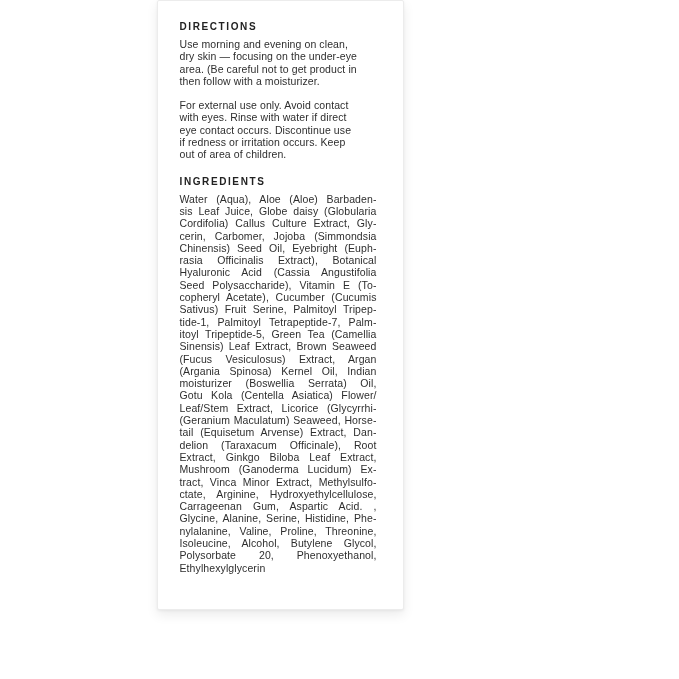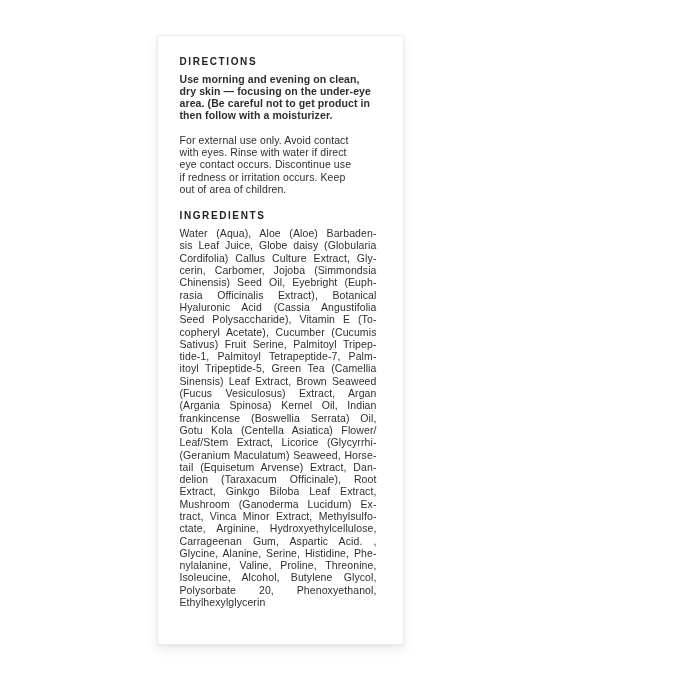--- a/index.html
+++ b/index.html
@@ -14,21 +14,20 @@
     width: 679px;
     height: 679px;
     background: var(--page-bg);
     font-family: "Liberation Sans", sans-serif;
     overflow: hidden;
   }
   .stage {
     width: 560px;
     height: 679px;
     display: flex;
-    align-items: center;
     justify-content: center;
   }
   .package {
     width: 247px;
     height: 610px;
     background: var(--panel-bg);
     border: 1px solid var(--panel-border);
     border-radius: 2px;
     box-shadow: 0 5px 12px rgba(0,0,0,0.08), 0 1px 3px rgba(0,0,0,0.05);
     padding: 20px 26px 0 22px;
@@ -48,21 +47,21 @@
   }
   .para .line { white-space: pre; }
   .para.justified .line {
     white-space: normal;
     text-align: justify;
     text-align-last: justify;
   }
   .para.justified .line.last {
     text-align-last: left;
   }
-  .mb-gap   { margin-bottom: 12px; font-weight: bold; }
+  .mb-gap   { margin-bottom: 12px; }
   .mb-sect  { margin-bottom: 15px; }
 </style>
 </head>
 <body>
 
 <div class="stage">
   <div class="package">
 
     <div class="heading">DIRECTIONS</div>
 
@@ -92,21 +91,21 @@
         <div class="line">rasia Officinalis Extract), Botanical</div>
         <div class="line">Hyaluronic Acid (Cassia Angustifolia</div>
         <div class="line">Seed Polysaccharide), Vitamin E (To-</div>
         <div class="line">copheryl Acetate), Cucumber (Cucumis</div>
         <div class="line">Sativus) Fruit Serine, Palmitoyl Tripep-</div>
         <div class="line">tide-1, Palmitoyl Tetrapeptide-7, Palm-</div>
         <div class="line">itoyl Tripeptide-5, Green Tea (Camellia</div>
         <div class="line">Sinensis) Leaf Extract, Brown Seaweed</div>
         <div class="line">(Fucus Vesiculosus) Extract, Argan</div>
         <div class="line">(Argania Spinosa) Kernel Oil, Indian</div>
-        <div class="line">frankincense (Boswellia Serrata) Oil,</div>
+        <div class="line">moisturizer (Boswellia Serrata) Oil,</div>
         <div class="line">Gotu Kola (Centella Asiatica) Flower/</div>
         <div class="line">Leaf/Stem Extract, Licorice (Glycyrrhi-</div>
         <div class="line">(Geranium Maculatum) Seaweed, Horse-</div>
         <div class="line">tail (Equisetum Arvense) Extract, Dan-</div>
         <div class="line">delion (Taraxacum Officinale), Root</div>
         <div class="line">Extract, Ginkgo Biloba Leaf Extract,</div>
         <div class="line">Mushroom (Ganoderma Lucidum) Ex-</div>
         <div class="line">tract, Vinca Minor Extract, Methylsulfo-</div>
         <div class="line">ctate, Arginine, Hydroxyethylcellulose,</div>
         <div class="line">Carrageenan Gum, Aspartic Acid. ,</div>

